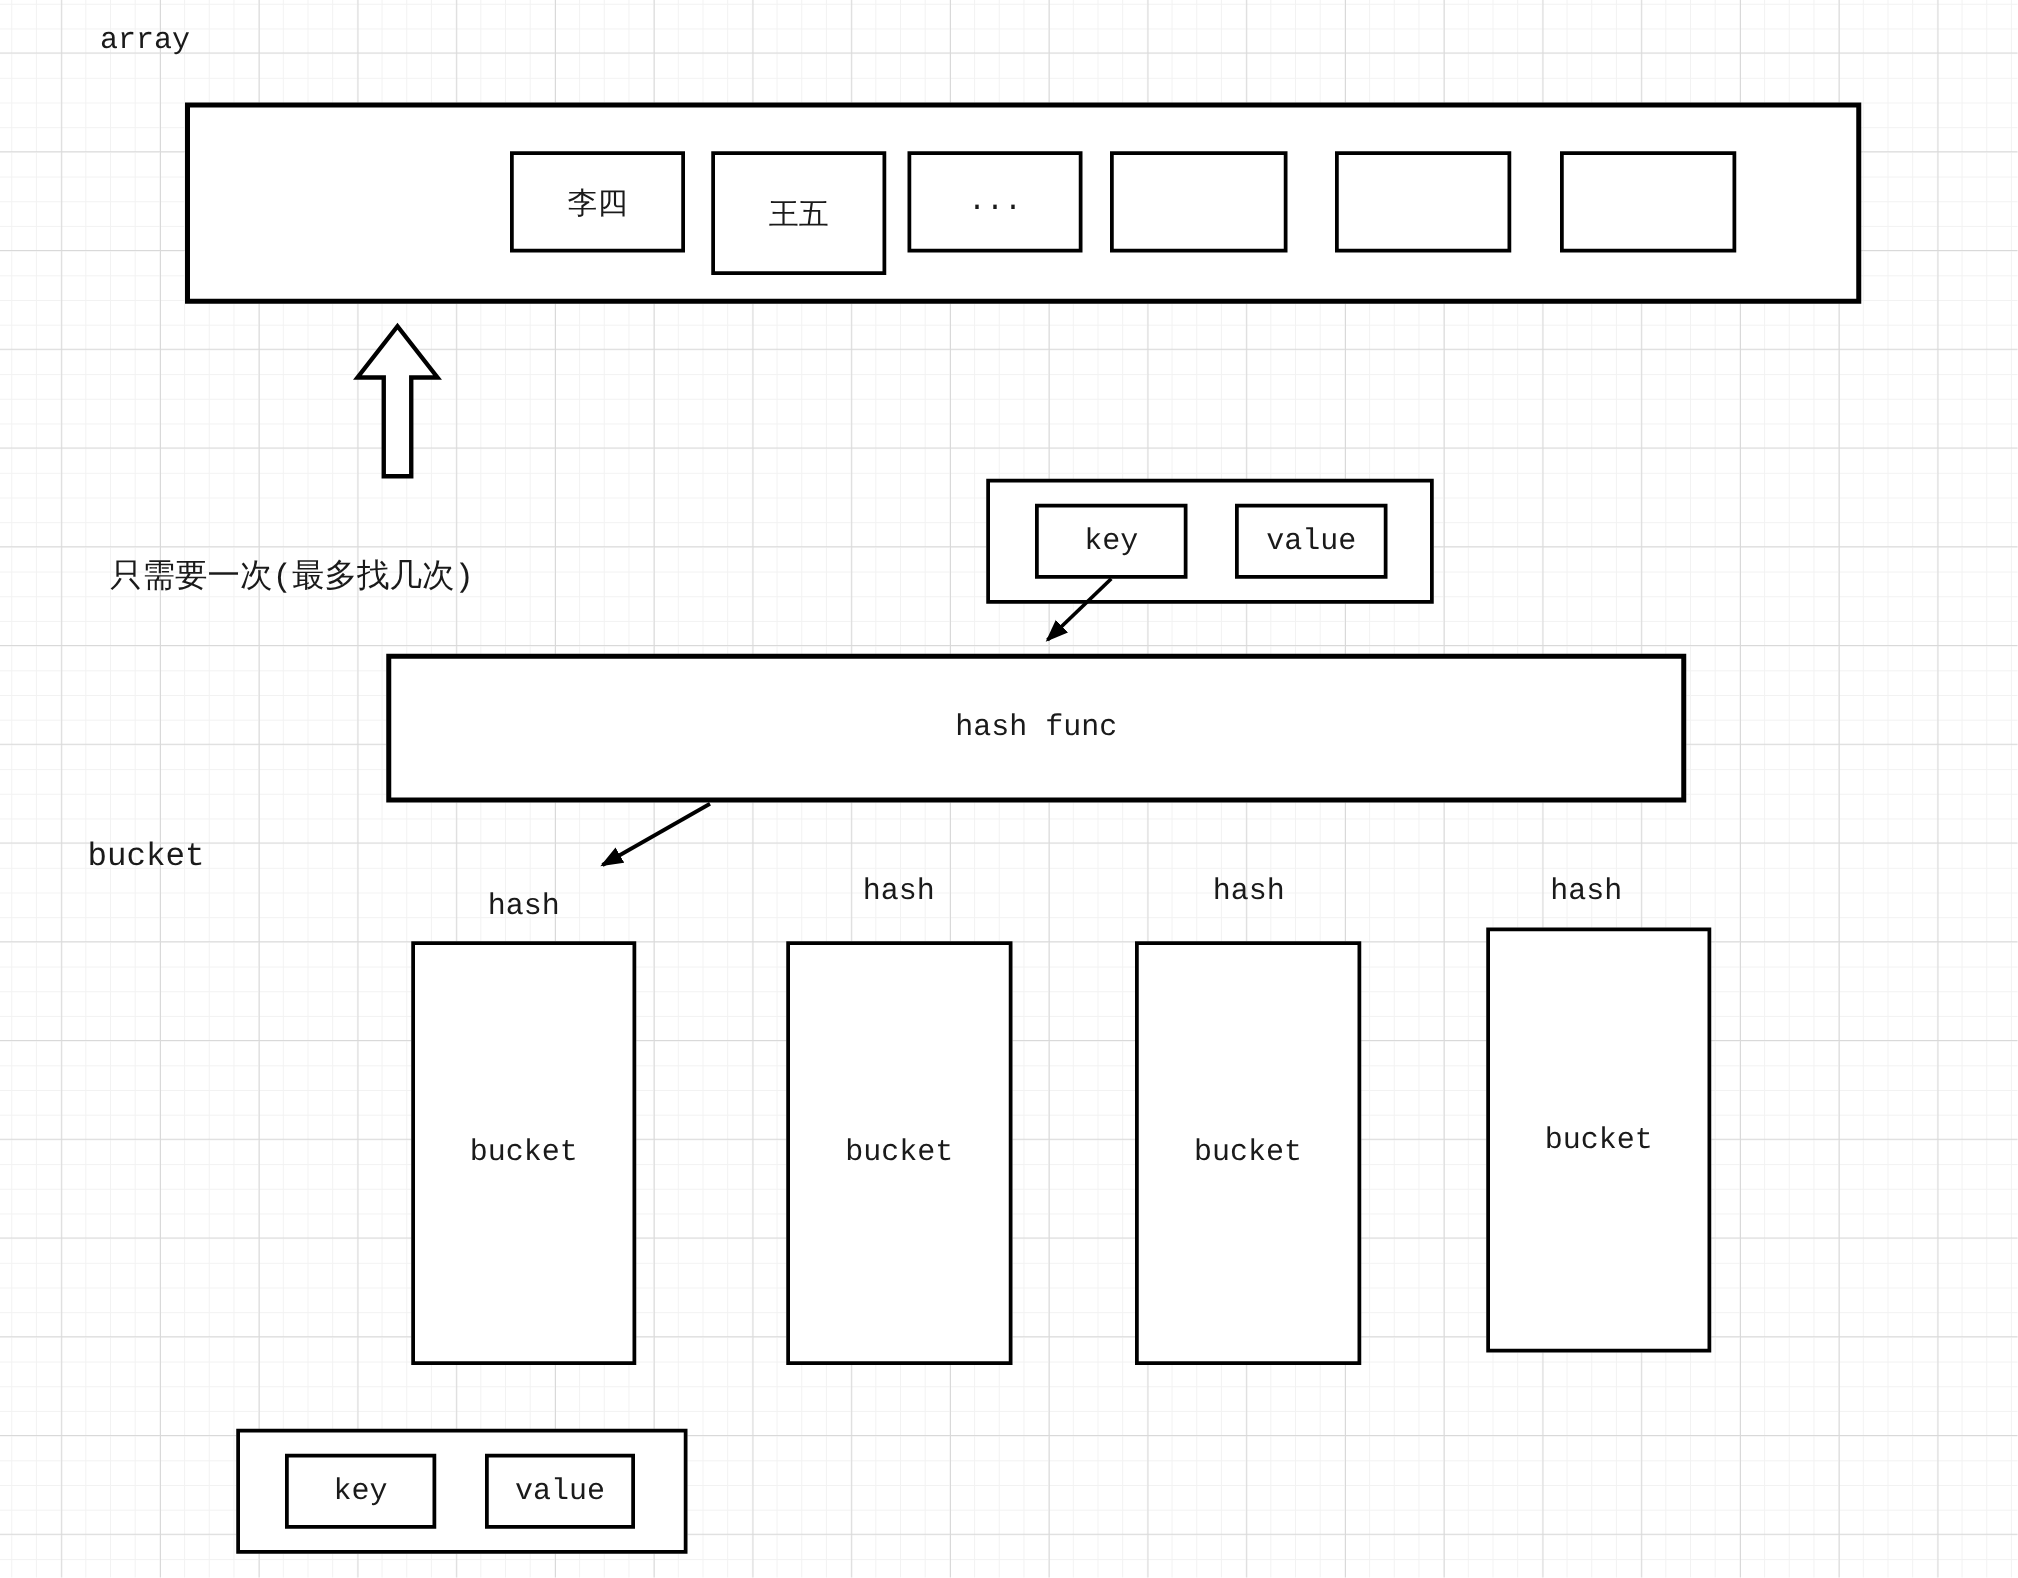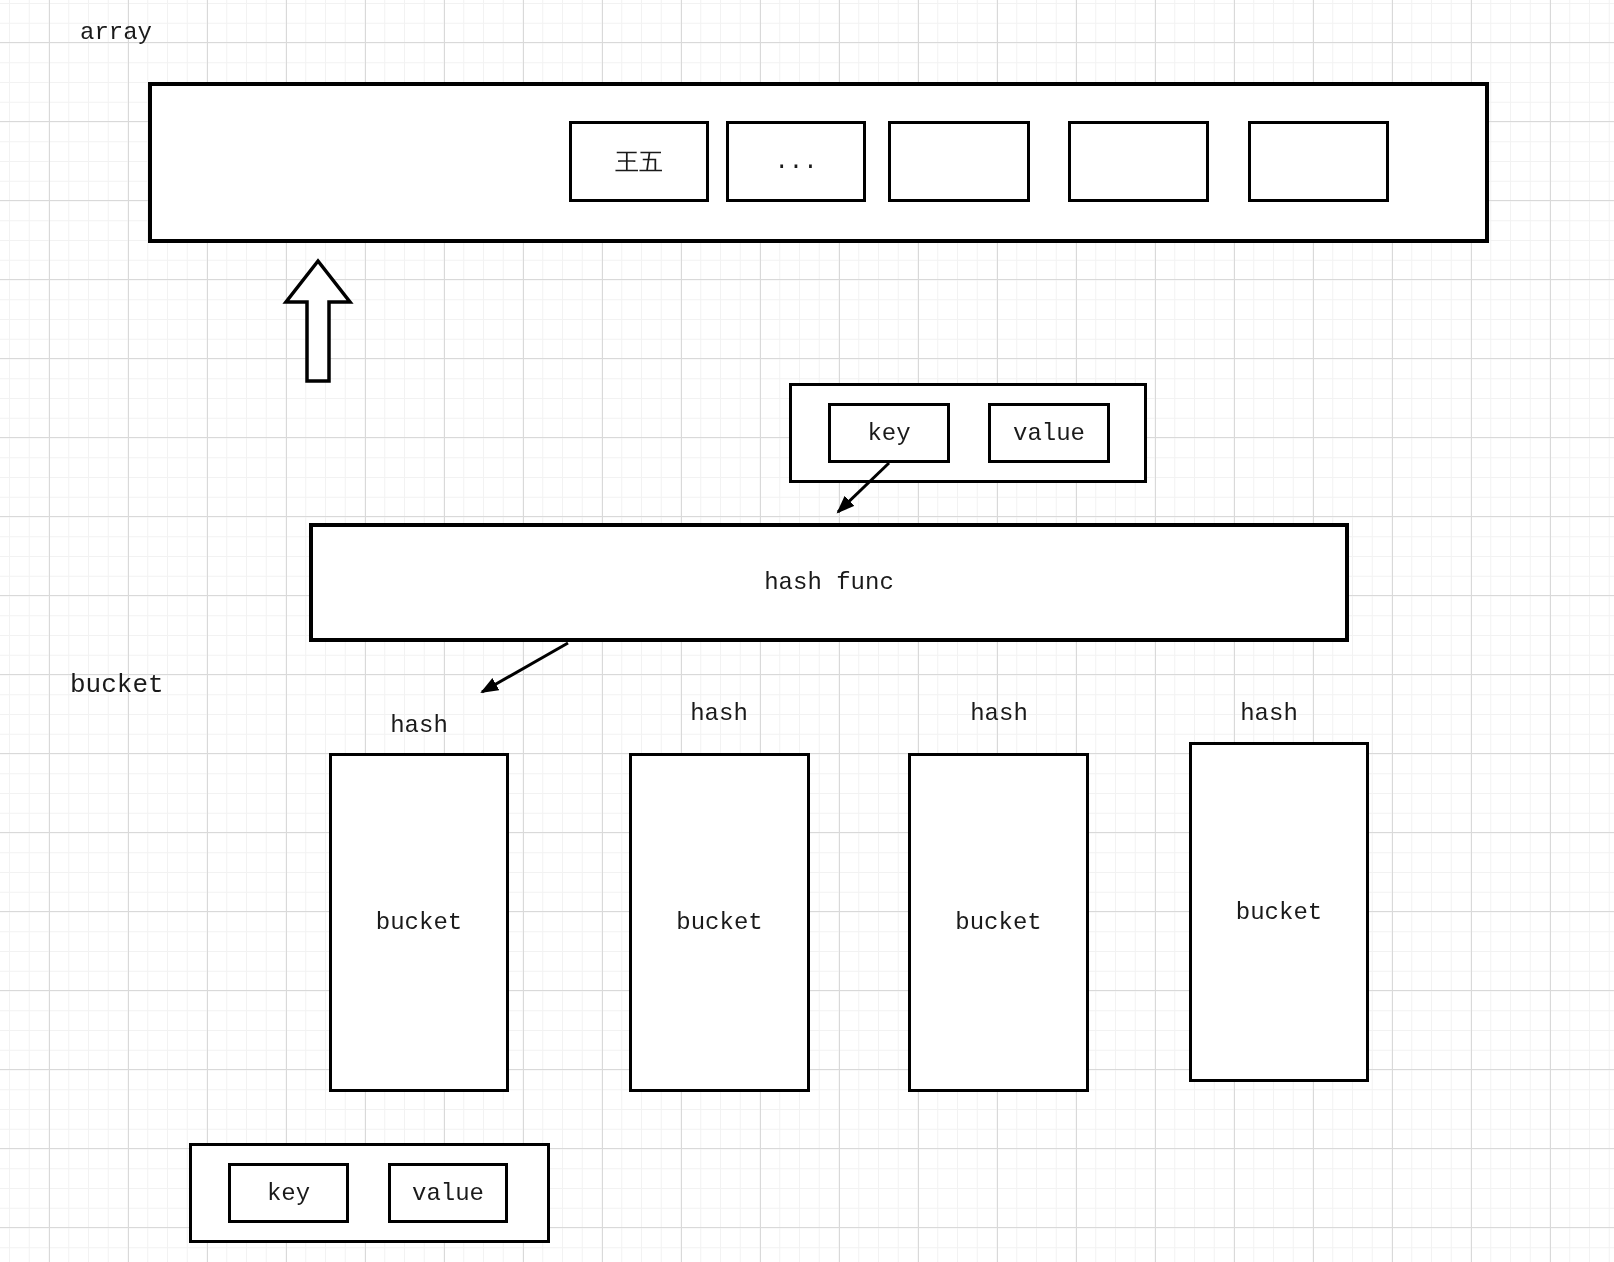--- a/index.html
+++ b/index.html
@@ -50,30 +50,32 @@
 </style>
 </head>
 <body>
 
 <div class="canvas">
 
   <div class="label" style="left:80px; top:19px;">array</div>
 
   <div class="shape thick" style="left:148px; top:82px; width:1341px; height:161px;"></div>
 
-  <div class="shape" style="left:569px; top:121px; width:140px; height:81px;">王五</div>
+  <div class="shape" style="left:408px; top:121px; width:140px; height:81px;">李四</div>
+  <div class="shape" style="left:569px; top:121px; width:140px; height:99px;">王五</div>
   <div class="shape" style="left:726px; top:121px; width:140px; height:81px;">...</div>
   <div class="shape" style="left:888px; top:121px; width:142px; height:81px;"></div>
   <div class="shape" style="left:1068px; top:121px; width:141px; height:81px;"></div>
   <div class="shape" style="left:1248px; top:121px; width:141px; height:81px;"></div>
 
   <svg class="arrow" style="left:284px; top:258px;" width="68" height="126" viewBox="0 0 68 126">
     <polygon points="34,3 66,44 45,44 45,123 23,123 23,44 2,44" fill="#ffffff" stroke="#000000" stroke-width="3.5" stroke-linejoin="miter"></polygon>
   </svg>
 
+  <div class="label big" style="left:88px; top:447px;">只需要一次(最多找几次)</div>
 
   <div class="shape" style="left:789px; top:383px; width:358px; height:100px;"></div>
   <div class="shape" style="left:828px; top:403px; width:122px; height:60px;">key</div>
   <div class="shape" style="left:988px; top:403px; width:122px; height:60px;">value</div>
 
   <svg class="arrow" style="left:810px; top:450px;" width="100" height="75" viewBox="0 0 100 75">
     <defs>
       <marker id="ah1" markerUnits="userSpaceOnUse" markerWidth="20" markerHeight="16" refX="16" refY="7" orient="auto">
         <path d="M0,0 L18,7 L0,14 z" fill="#000000"></path>
       </marker>

